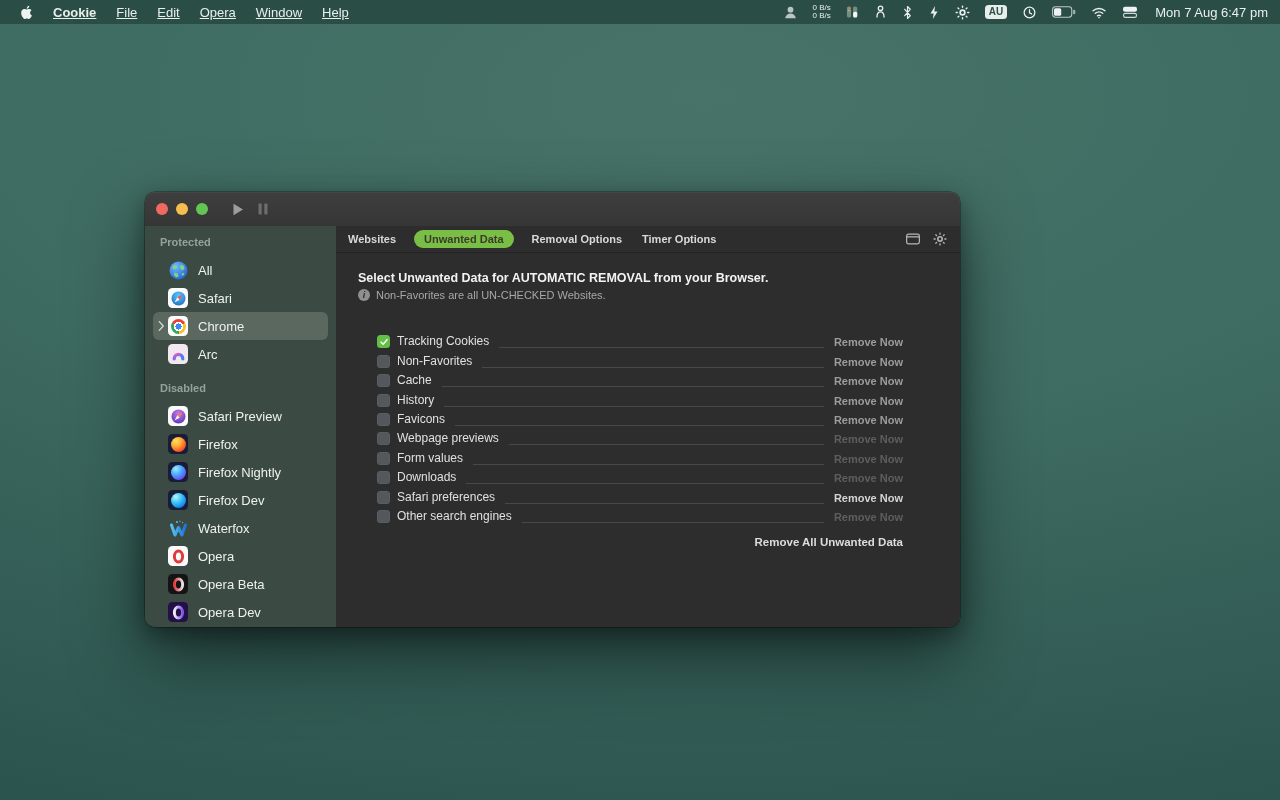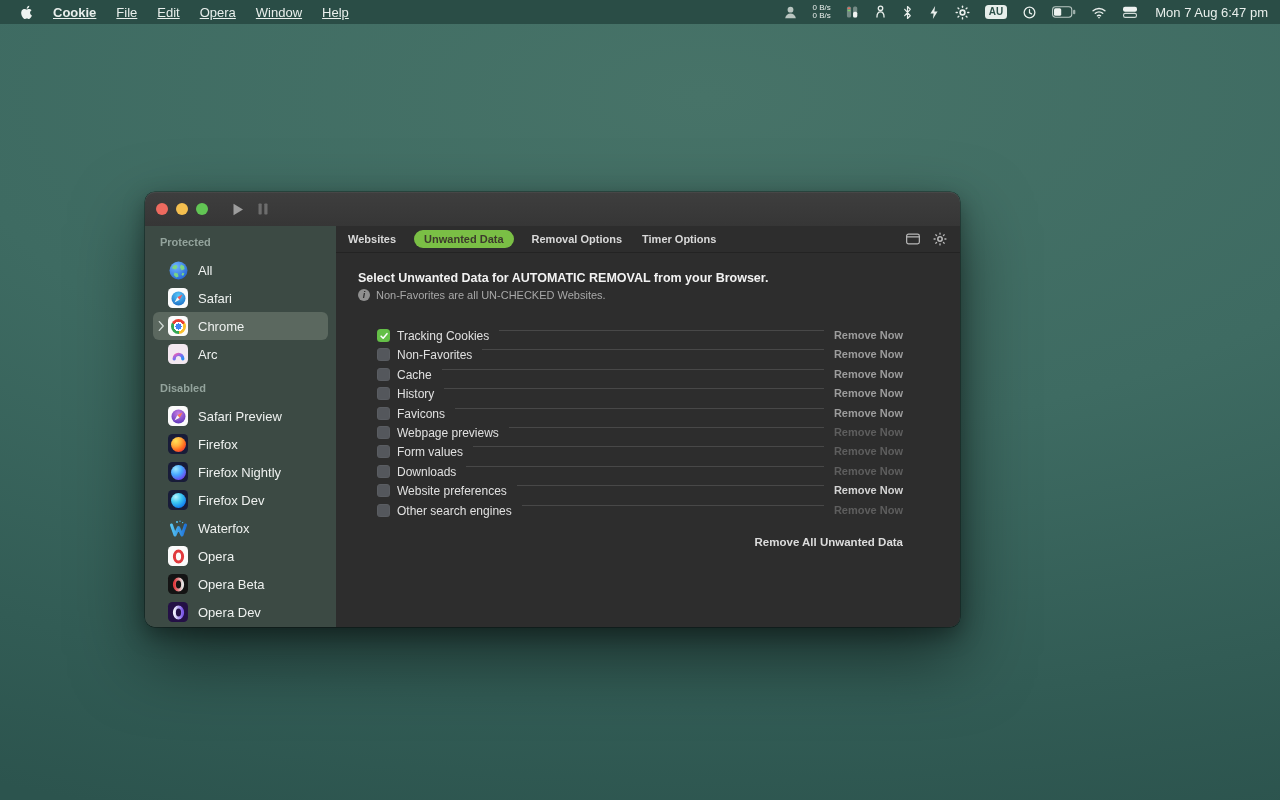--- a/index.html
+++ b/index.html
@@ -86,21 +86,21 @@
   .tab.selected { background:#7abf45; color:#3c3a2c; padding:3px 10px; border-radius:9px; }
   .tab-icons { margin-left:auto; display:flex; align-items:center; gap:13px; padding-right:3px; }
 
   .panel { flex:1; padding:18px 57px 0 22px; }
   .heading { font-size:12.5px; font-weight:700; color:#f2f2f2; }
   .note { margin-top:4px; display:flex; align-items:center; gap:6px; font-size:11px; color:#a8a8a8; }
   .info-ico { width:12px; height:12px; border-radius:50%; background:#8f8f8f; color:#2d2d2d;
     font-size:9px; font-weight:700; display:flex; align-items:center; justify-content:center; font-style:italic; }
 
   .rows { margin-top:28px; margin-left:19px; }
-  .row { height:19.4px; display:flex; align-items:flex-start; }
+  .row { height:19.4px; display:flex; align-items:flex-end; }
   .cbx { width:13px; height:13px; border-radius:3.5px; background:#54575c; flex:0 0 13px;
     display:flex; align-items:center; justify-content:center; box-shadow:inset 0 0 0 0.5px rgba(255,255,255,0.08); }
   .cbx.checked { background:#64bf47; box-shadow:none; }
   .row-label { font-size:12px; color:#e0e0e0; margin-left:7px; white-space:nowrap; }
   .leader { flex:1; height:1px; background:#484848; margin:1px 10px 0 10px; }
   .remove-now { background:none; border:none; font-family:inherit; font-size:11px; font-weight:700; white-space:nowrap; padding:0; }
   .remove-now.normal { color:#9c9c9c; }
   .remove-now.dim { color:#5e5e5e; }
   .remove-now.bright { color:#d4d4d4; }
   .remove-all-wrap { margin-top:9px; text-align:right; }
@@ -478,21 +478,21 @@
             <button class="remove-now dim">Remove Now</button>
           </div>
           <div class="row">
             <span class="cbx"></span>
             <span class="row-label">Downloads</span>
             <span class="leader"></span>
             <button class="remove-now dim">Remove Now</button>
           </div>
           <div class="row">
             <span class="cbx"></span>
-            <span class="row-label">Website preferences</span>
+            <span class="row-label">Safari preferences</span>
             <span class="leader"></span>
             <button class="remove-now bright">Remove Now</button>
           </div>
           <div class="row">
             <span class="cbx"></span>
             <span class="row-label">Other search engines</span>
             <span class="leader"></span>
             <button class="remove-now dim">Remove Now</button>
           </div>
 

